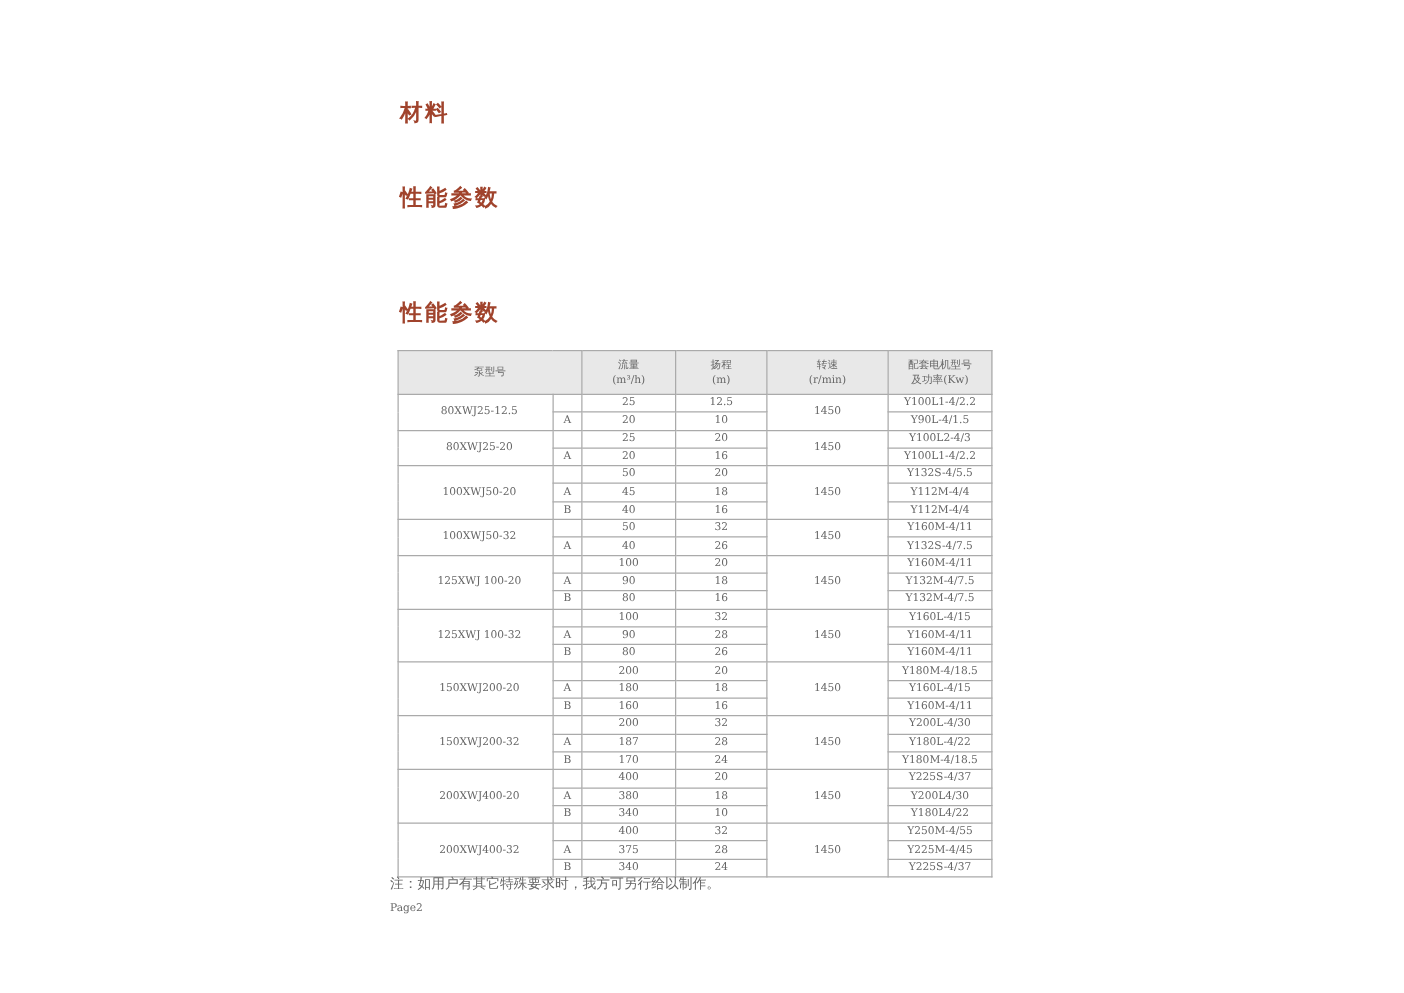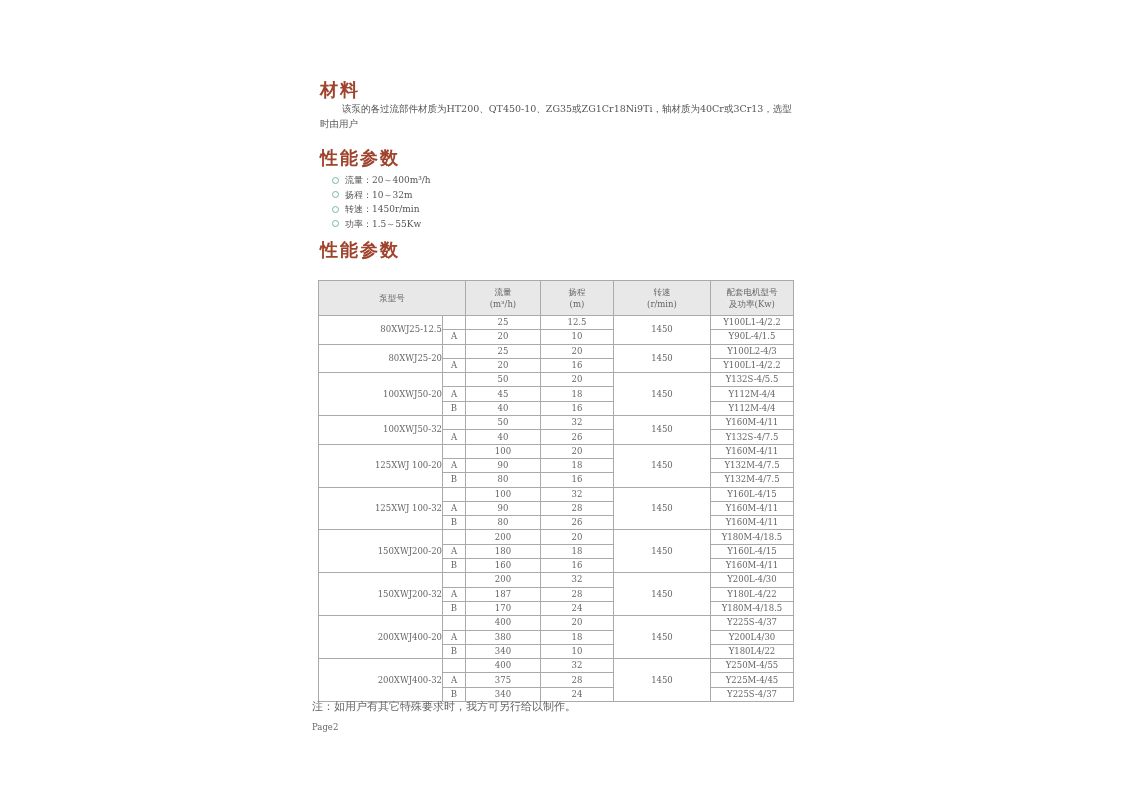--- a/index.html
+++ b/index.html
@@ -12,50 +12,31 @@
   .para .indent { display:inline-block; width:22px; }
   .bullets { position:absolute; left:332px; top:173px; font-size:9px; line-height:14.5px; color:#555; }
   .bullet { display:flex; align-items:center; }
   .dot { width:5px; height:5px; border:1.5px solid #7ab89a; border-radius:50%; margin-right:6px; }
   .medium { position:absolute; left:344px; top:262px; font-size:9.5px; color:#555;margin-top:32px; }
   table { position:absolute; left:318px; top:280px; width:476px; border-collapse:collapse;
           font-size:8.5px; color:#666; }
   th { background:#e8e8e8; font-weight:normal; color:#666; border:1px solid #aaa; height:32px;
        line-height:12px; }
   td { border:1px solid #aaa; height:13.3px; padding:0; text-align:center; line-height:13px; }
-  td.model { text-align:right; padding-left:6px; }
+  td.model { text-align:center; padding-left:6px; }
   .note { position:absolute; left:312px; top:699px; font-size:11px; color:#666; }
   .pageno { position:absolute; left:312px; top:722px; font-size:8.5px; color:#666; }
 </style>
 </head>
 <body>
 
 <div class="page">
   <div class="h1" style="top:78px">材料</div>
-  <div class="para" style="top:101px"><span class="indent"></span><span>该泵的各过流部件材质为HT200、QT450-10、ZG35或ZG1Cr18Ni9Ti，轴材质为40Cr或3Cr13，选型时由用户</span></div>
 
   <div class="h1" style="top:146px">性能参数</div>
-  <div class="bullets">
-    <div class="bullet">
-        <span class="dot"></span>
-        <span>流量：20～400m³/h</span>
-      </div>
-    <div class="bullet">
-        <span class="dot"></span>
-        <span>扬程：10～32m</span>
-      </div>
-    <div class="bullet">
-        <span class="dot"></span>
-        <span>转速：1450r/min</span>
-      </div>
-    <div class="bullet">
-        <span class="dot"></span>
-        <span>功率：1.5～55Kw</span>
-      </div>
-  </div>
 
   <div class="h1" style="top:238px">性能参数</div>
   <div class="medium">试验介质：常温清水</div>
 
   <table>
     <thead>
       <tr>
         <th colspan="2" style="width:112px">泵型号</th>
         <th style="width:72px"><span>流量</span><br><span>(m³/h)</span></th>
         <th style="width:70px"><span>扬程</span><br><span>(m)</span></th>

